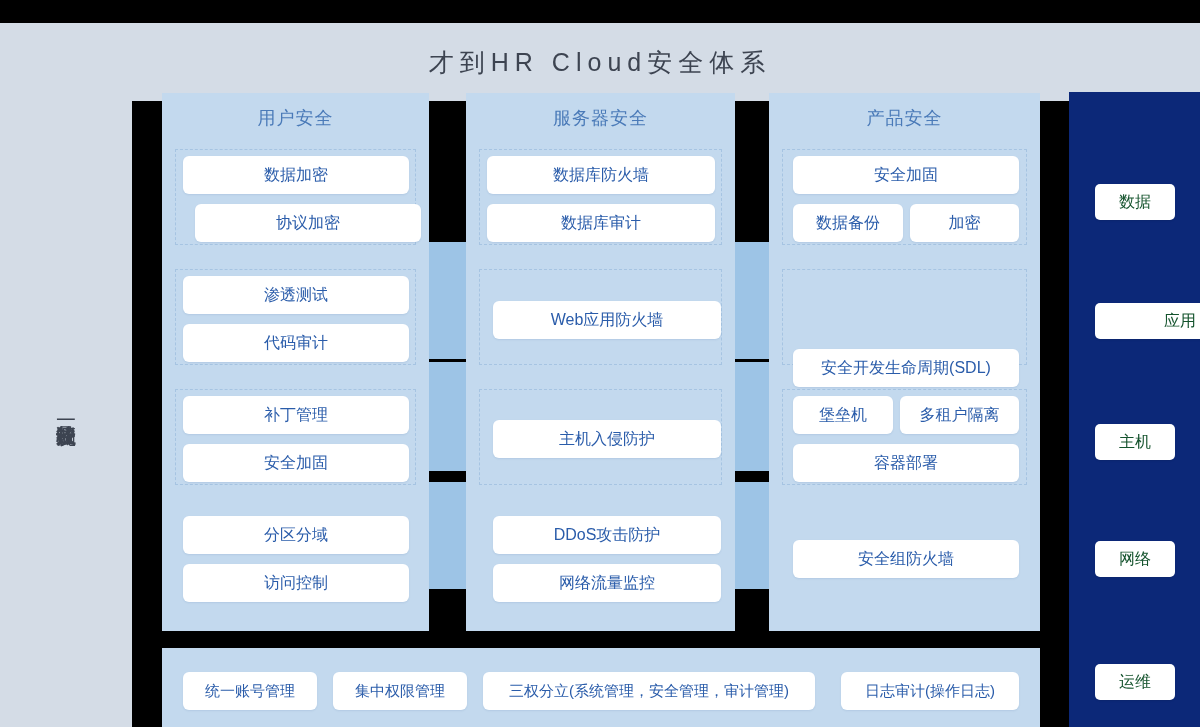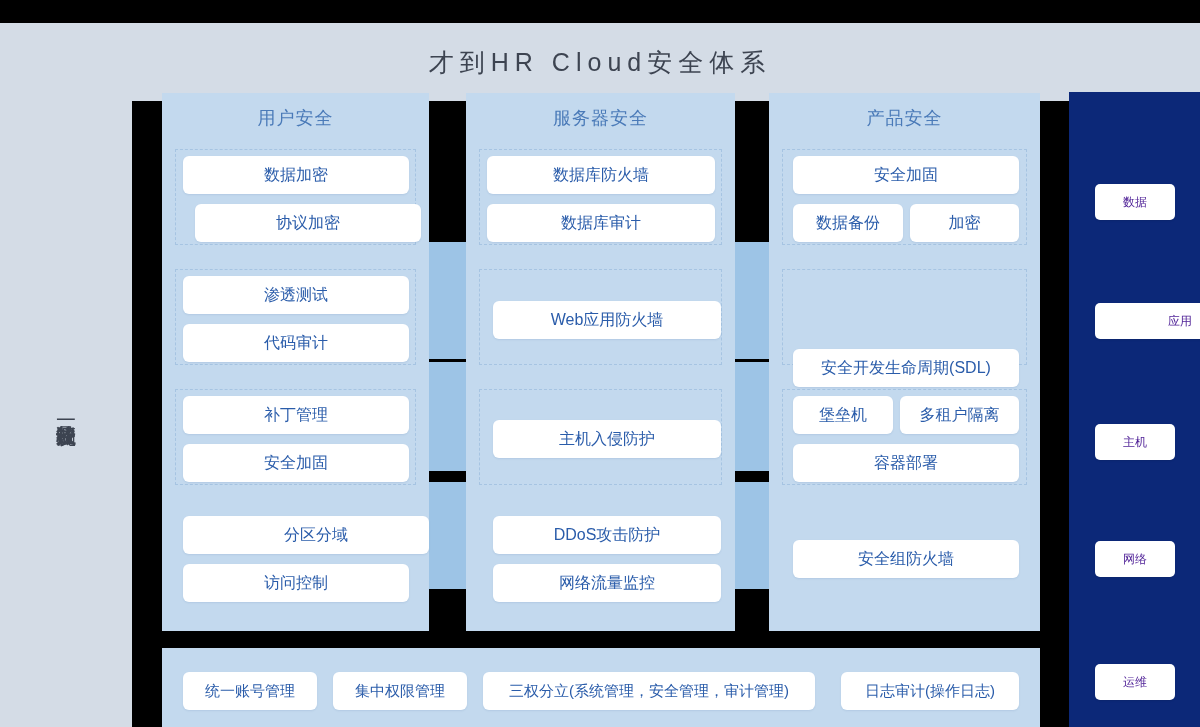--- a/index.html
+++ b/index.html
@@ -42,21 +42,21 @@
 
   
   .right-rail{
     position:absolute;left:1069px;top:92px;width:131px;height:635px;
     background:#0c2878;
   }
   .rail-chip{
     position:absolute;left:26px;width:80px;height:36px;
     background:#ffffff;border-radius:5px;
     display:flex;align-items:center;justify-content:center;
-    font-size:12px;color:#4c1d95;
+    font-size:16px;color:#14532d;
     box-shadow:0 1px 2px rgba(0,0,0,.10);
     text-align:right;
   }
 
   
   .col{
     position:absolute;top:93px;height:538px;
     background:#c3d9ee;
   }
   #col1{left:162px;width:267px;}
@@ -164,21 +164,21 @@
       </div>
       <div class="card" style="left: 21px; top: 231px; width: 226px; height: 38px;">
         <span>代码审计</span>
       </div>
       <div class="card" style="left: 21px; top: 303px; width: 226px; height: 38px;">
         <span>补丁管理</span>
       </div>
       <div class="card" style="left: 21px; top: 351px; width: 226px; height: 38px;">
         <span>安全加固</span>
       </div>
-      <div class="card" style="left: 21px; top: 423px; width: 226px; height: 38px; padding-left: 20px;">
+      <div class="card" style="left: 21px; top: 423px; width: 226px; height: 38px;">
         <span>分区分域</span>
       </div>
       <div class="card" style="left: 21px; top: 471px; width: 226px; height: 38px;">
         <span>访问控制</span>
       </div>
     </div>
   <div class="col" id="col2">
     <div class="col-title">服务器安全</div>
   <div class="band" style="left: 13px; right: 13px; top: 56px; height: 96px;"></div>
       <div class="band" style="left: 13px; right: 13px; top: 176px; height: 96px;"></div>

